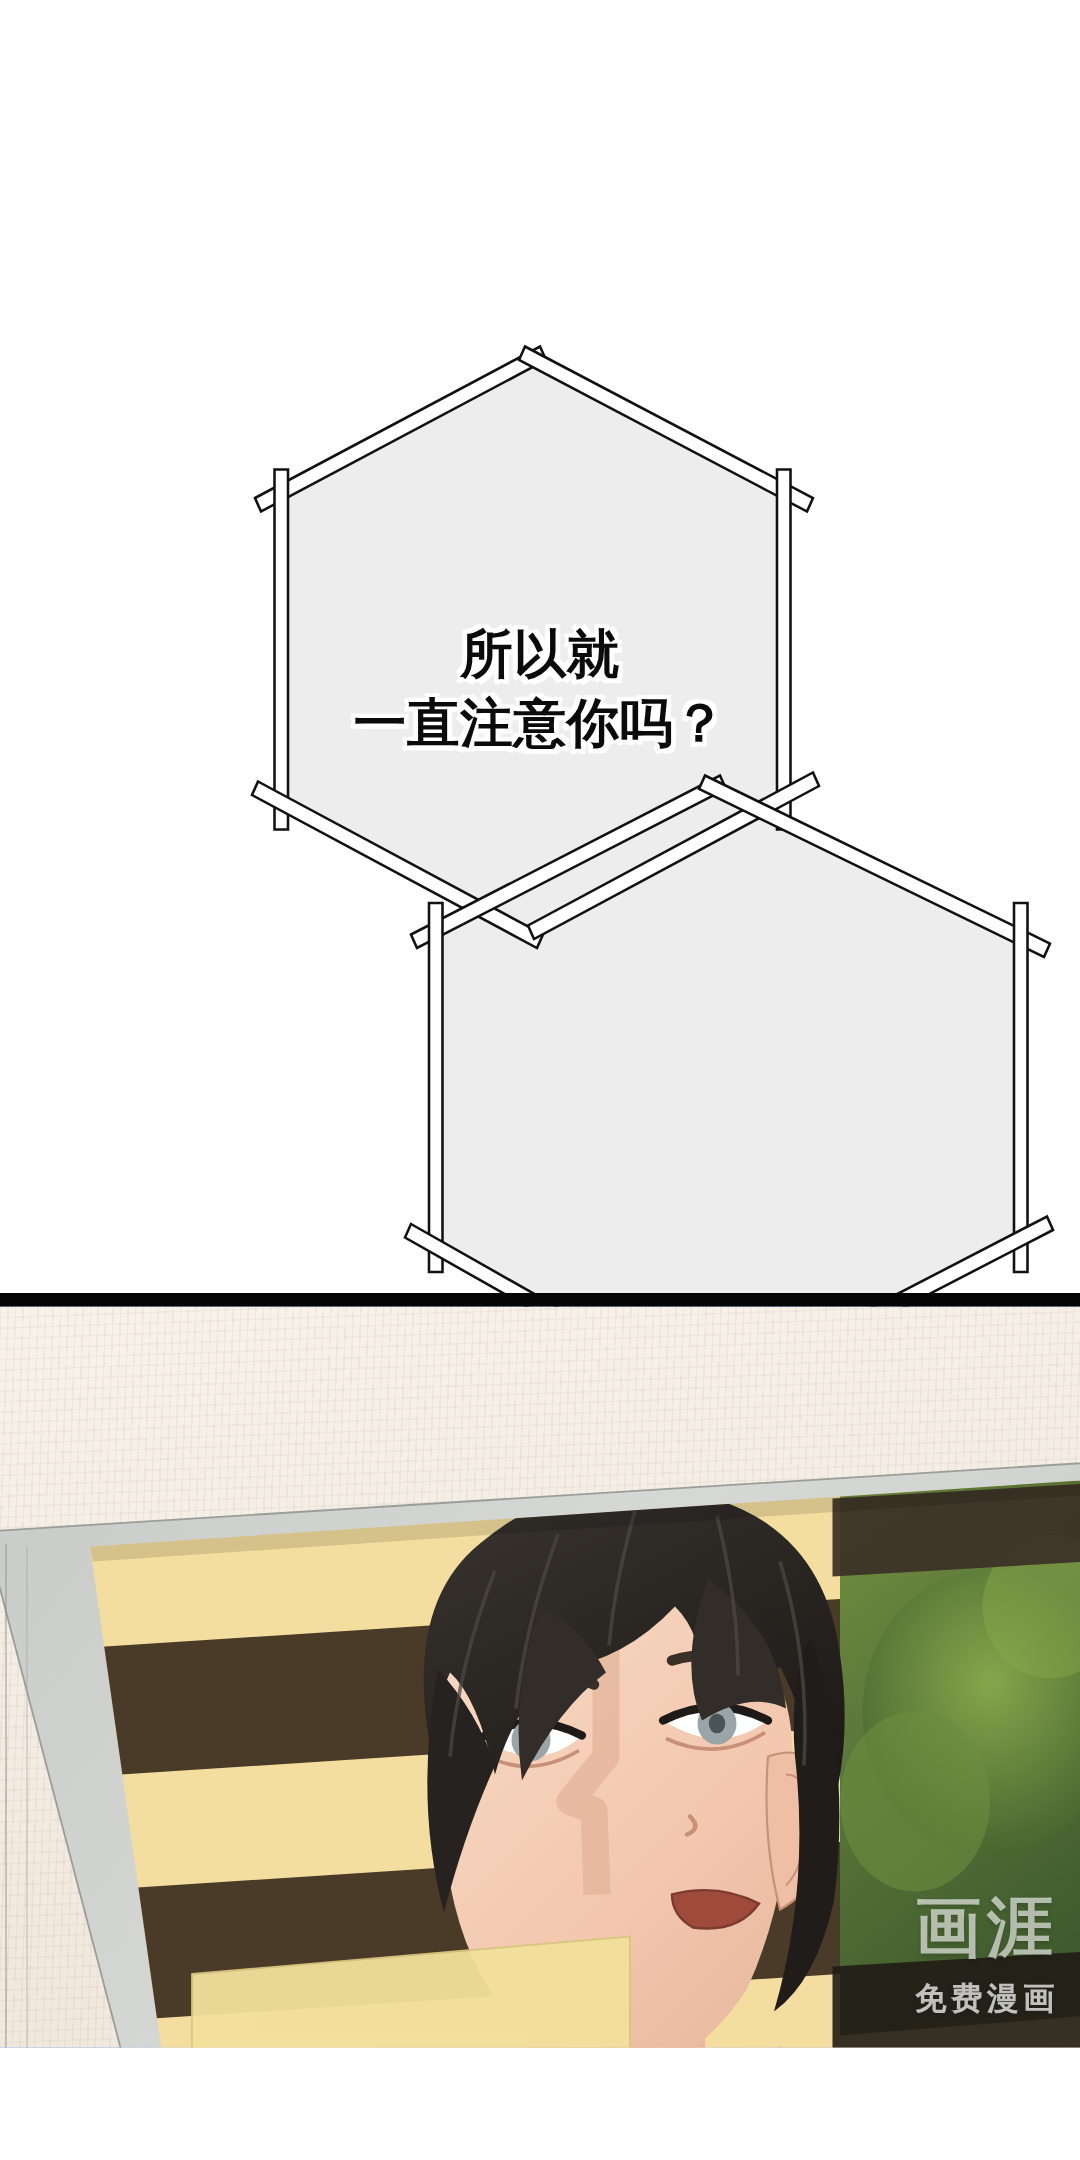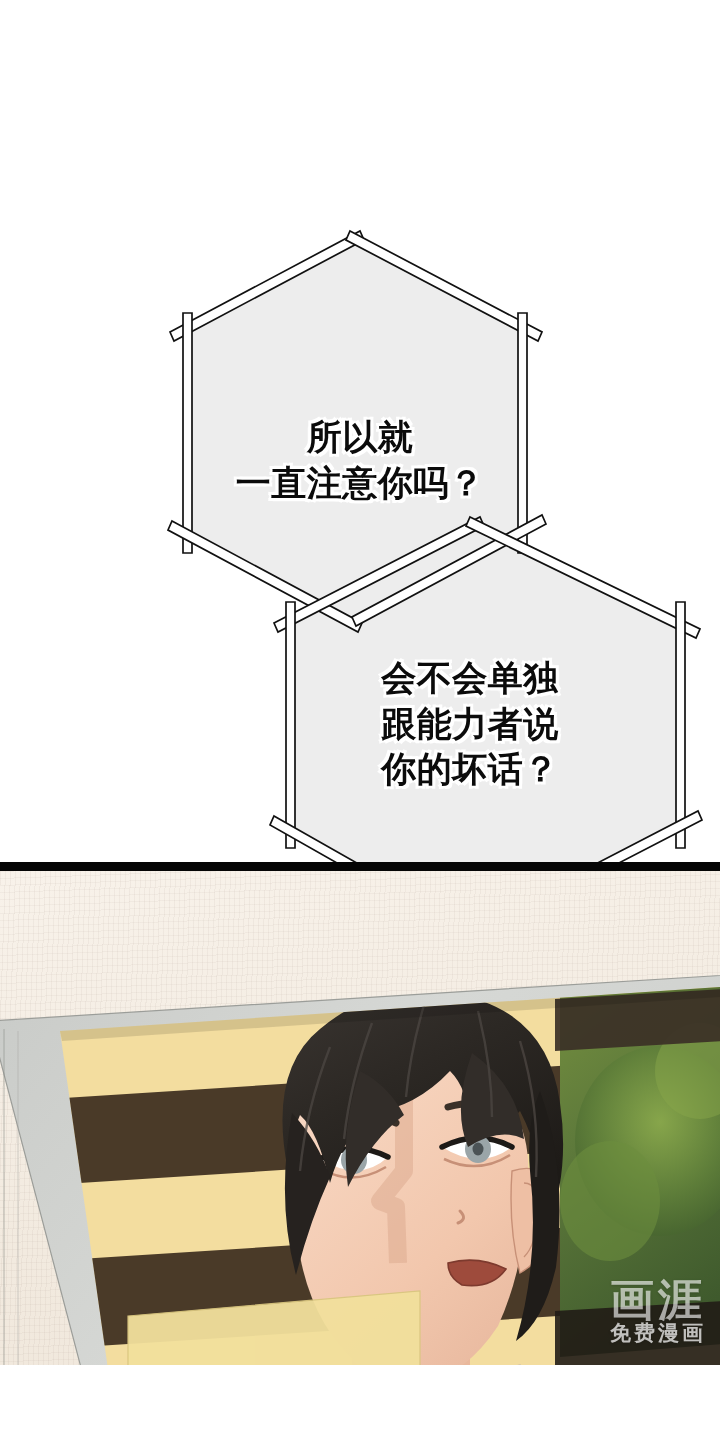--- a/index.html
+++ b/index.html
@@ -43,21 +43,21 @@
           repeating-linear-gradient(178deg, rgba(150,130,120,.07) 0px, rgba(150,130,120,.07) 1px, rgba(255,255,255,0) 1px, rgba(255,255,255,0) 7px),
           linear-gradient(170deg,#f8f2ea 0%,#f2eadf 55%,#efe6da 100%);}
   #photo-svg{position:absolute;left:0;top:0;width:720px;height:569px;}
 
   
   #watermark{position:absolute;right:14px;bottom:22px;z-index:30;text-align:center;
              pointer-events:none;user-select:none;}
   #watermark-main{font-size:44px;font-weight:bold;letter-spacing:4px;
              color:rgba(255,255,255,.62);line-height:1;
              text-shadow:0 1px 3px rgba(0,0,0,.18);}
-  #watermark-sub{margin-top:0;font-size:21px;font-weight:bold;letter-spacing:3px;
+  #watermark-sub{margin-top:14px;font-size:21px;font-weight:bold;letter-spacing:3px;
              color:rgba(255,255,255,.72);line-height:1;
              text-shadow:0 1px 3px rgba(0,0,0,.18);}
 </style>
 </head>
 <body>
 
 <div id="page">
 
   <div id="panel-top"></div>
 
@@ -99,23 +99,20 @@
       <polygon points="676,602 685,602 685,848 676,848"></polygon>
 
       <polygon points="274,816 482,934 478,943 270,825"></polygon>
 
       <polygon points="702,820 474,938 470,929 698,811"></polygon>
     </g>
   </svg>
 
   <div class="bubble-text" id="bubble-text-1">所以就
 一直注意你吗？</div>
-  <div class="bubble-text" id="bubble-text-2">会不会单独
-跟能力者说
-你的坏话？</div>
 
   <div id="panel-divider"></div>
 
   <div id="panel-bottom">
     <div id="wall"></div>
 
     <svg id="photo-svg" viewBox="0 0 720 569">
       <defs>
         <clipPath id="clip-photo">
           <polygon points="60,160 720,116 720,569 118,569"></polygon>

